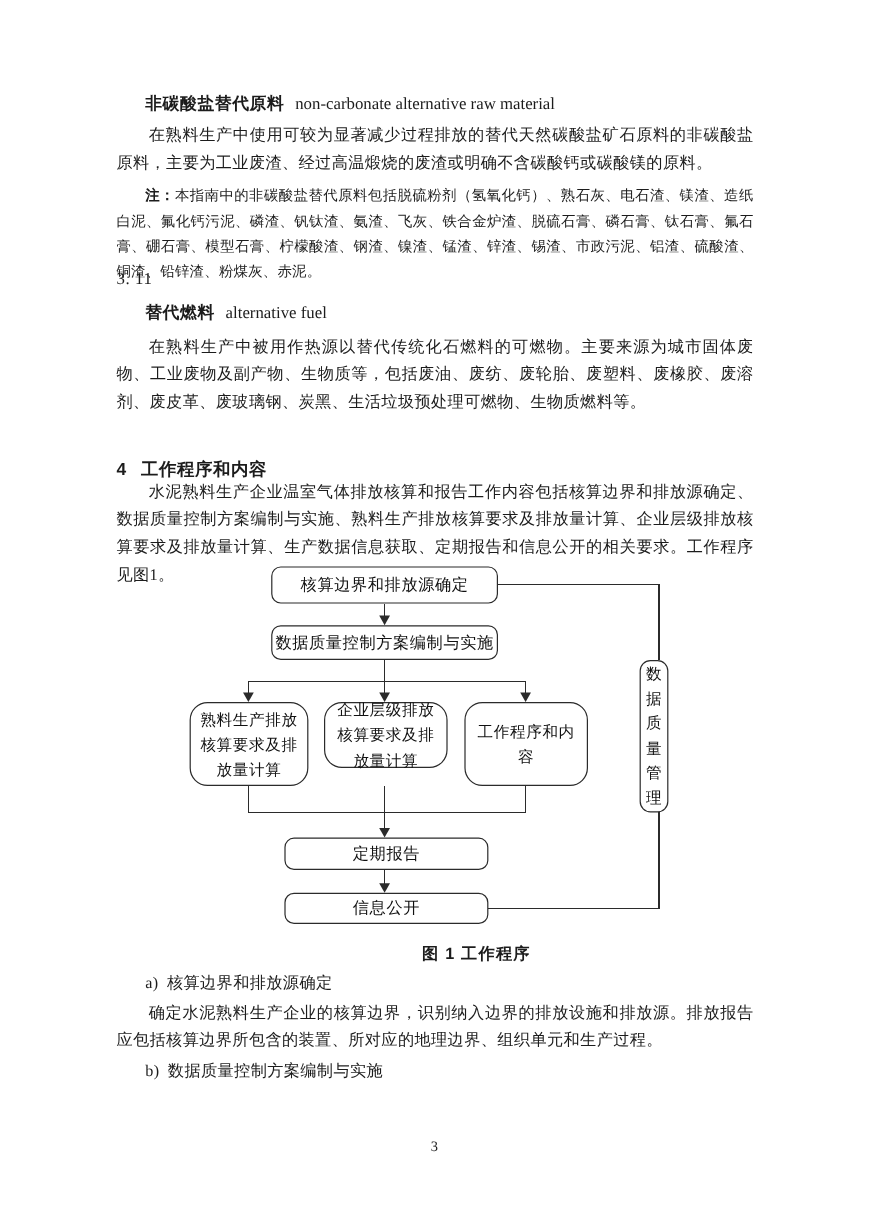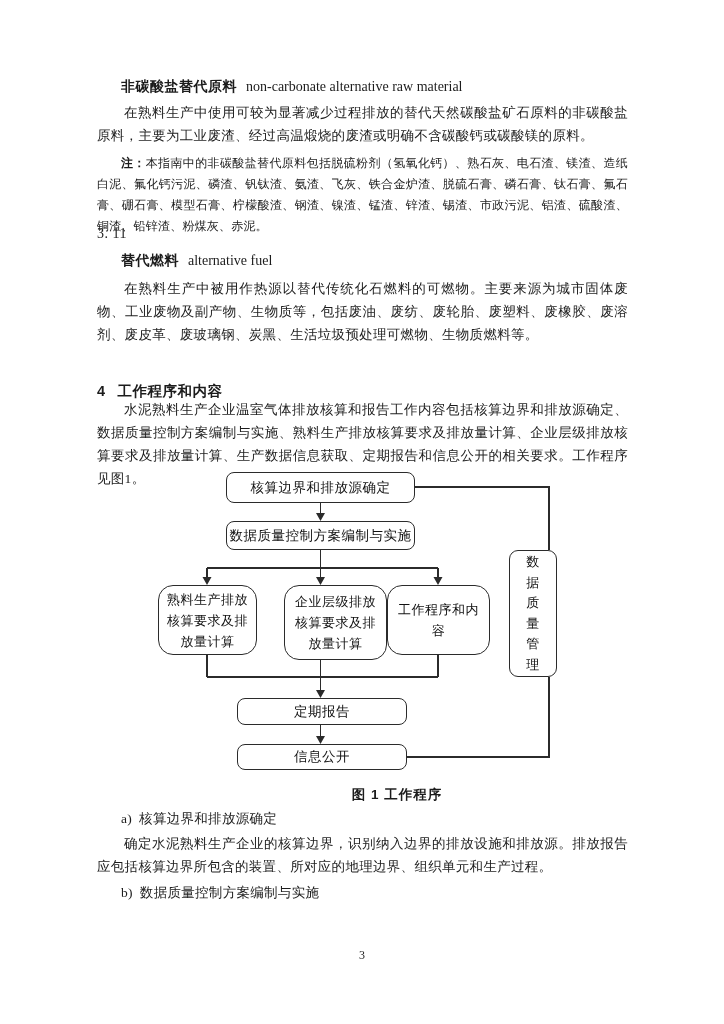--- a/index.html
+++ b/index.html
@@ -122,37 +122,37 @@
     </div>
 
     <div class="fc-box" style="left:226px;top:521px;width:189px;height:29px;">
       <span>数据质量控制方案编制与实施</span>
     </div>
 
     <div class="fc-box round" style="left:158px;top:585px;width:99px;height:70px;">
       <span class="wrap">熟料生产排放核算要求及排放量计算</span>
     </div>
 
-    <div class="fc-box round" style="left:284px;top:585px;width:103px;height:75px;font-family:Liberation Serif, serif;">
+    <div class="fc-box round" style="left:270px;top:585px;width:103px;height:55px;font-family:Liberation Serif, serif;">
       <span class="wrap">企业层级排放核算要求及排放量计算</span>
     </div>
 
     <div class="fc-box round" style="left:387px;top:585px;width:103px;height:70px;">
       <span class="wrap">工作程序和内容</span>
     </div>
 
     <div class="fc-box" style="left:237px;top:698px;width:170px;height:27px;">
       <span>定期报告</span>
     </div>
 
     <div class="fc-box" style="left:237px;top:744px;width:170px;height:26px;align-items:center;">
       <span>信息公开</span>
     </div>
 
-    <div class="fc-box vert" style="left:509px;top:550px;width:48px;height:127px;">
+    <div class="fc-box vert" style="left:533px;top:550px;width:24px;height:127px;">
       <span class="vwrap">数据质量管理</span>
     </div>
   </div>
 
   <div class="blk fig-caption" style="top:786px;left:0;width:724px;">图 1 工作程序</div>
 
   <div class="blk list-line" style="top:810px;">
     <span class="list-label">a)</span><span>核算边界和排放源确定</span>
   </div>
 

